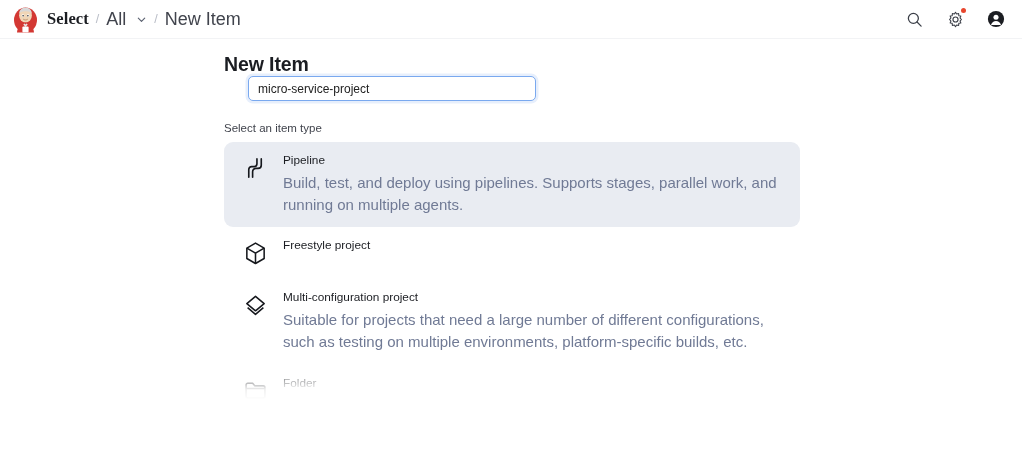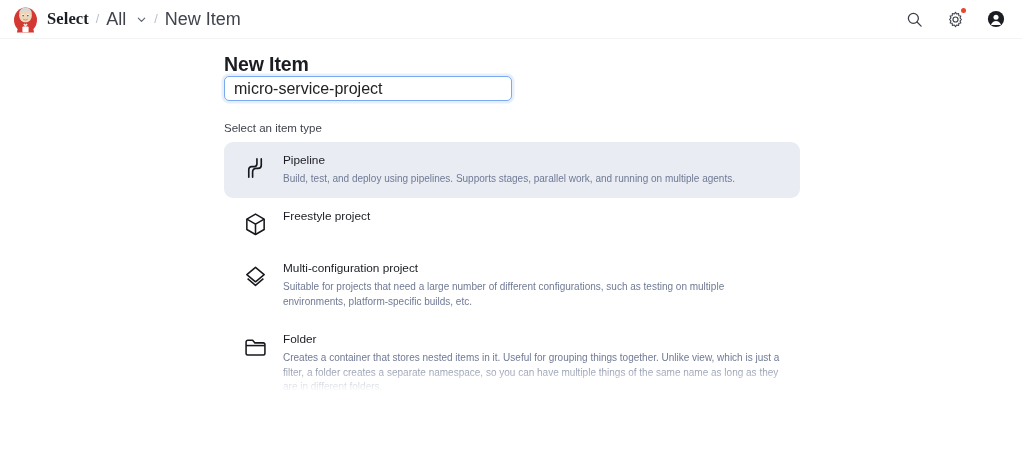--- a/index.html
+++ b/index.html
@@ -98,27 +98,28 @@
     color: #41444d;
     margin-top: 21px;
     margin-bottom: 6px;
   }
   .name-input {
     display: block;
     width: 288px;
     height: 25px;
     padding: 2px 9px;
     font-family: "Liberation Sans", sans-serif;
-    font-size: 16px;
+    font-size: 12px;
     color: #222;
     background: #fff;
     border: 1.6px solid #7aa9ef;
     border-radius: 5px;
     outline: none;
     box-shadow: 0 0 0 2.5px rgba(120,166,238,.18);
+    margin-left: 24px;
   }
   .spell {
     text-decoration: underline;
     text-decoration-style: wavy;
     text-decoration-color: #e2574c;
     text-decoration-thickness: 1px;
     text-underline-offset: 2px;
   }
   .name-display {
     position: absolute;
@@ -165,21 +166,21 @@
     margin-top: 1px;
   }
   .type-text { flex: 1 1 auto; min-width: 0; }
   .type-name {
     font-size: 11.8px;
     color: #1b1d22;
     margin-bottom: 3px;
     line-height: 1.35;
   }
   .type-desc {
-    font-size: 10px;
+    font-size: 15px;
     color: #707a95;
     line-height: 1.45;
   }
   .list-fade {
     position: absolute;
     left: 0; right: 0; bottom: 0;
     height: 38px;
     background: linear-gradient(180deg, rgba(255,255,255,0) 0%, rgba(255,255,255,.92) 72%, #fff 100%);
     pointer-events: none;
   }

